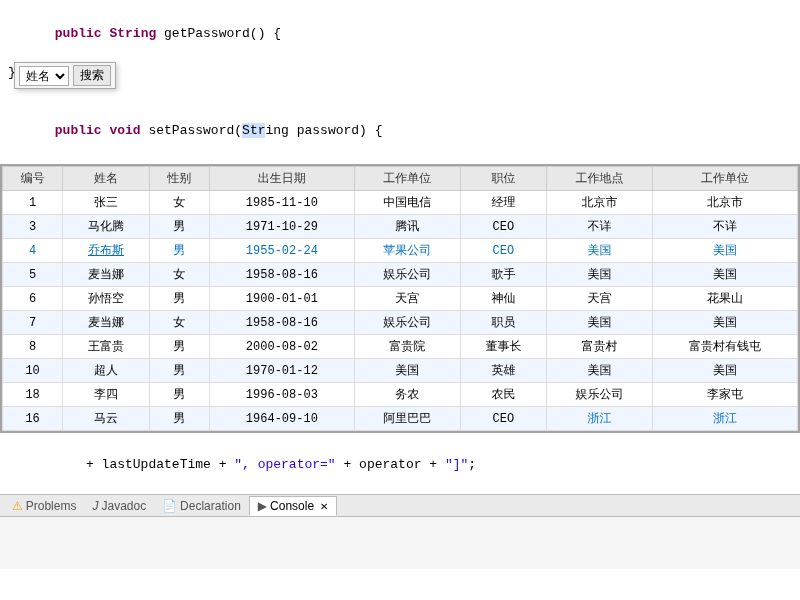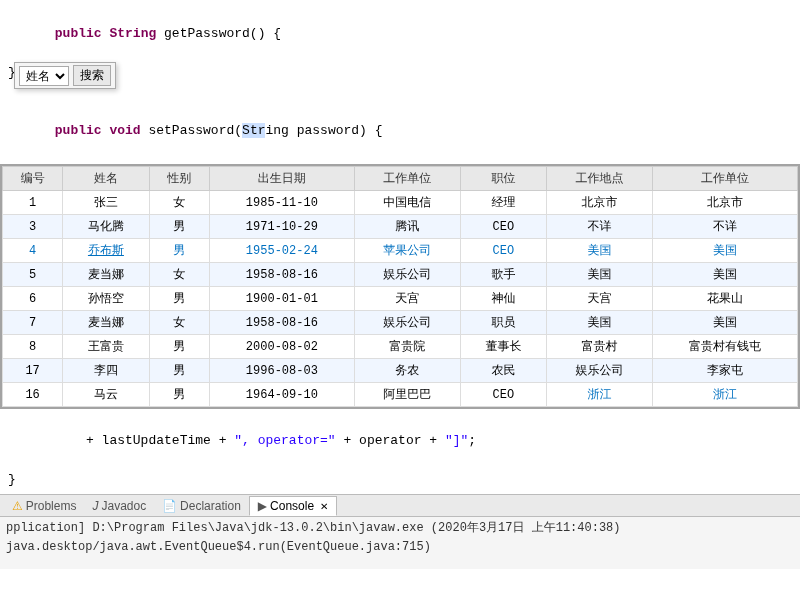--- a/index.html
+++ b/index.html
@@ -230,21 +230,31 @@
             <td>8</td>
             <td>王富贵</td>
             <td>男</td>
             <td>2000-08-02</td>
             <td>富贵院</td>
             <td>董事长</td>
             <td>富贵村</td>
             <td>富贵村有钱屯</td>
           </tr>
           <tr>
-            <td>17</td>
+            <td>10</td>
+            <td>超人</td>
+            <td>男</td>
+            <td>1970-01-12</td>
+            <td>美国</td>
+            <td>英雄</td>
+            <td>美国</td>
+            <td>美国</td>
+          </tr>
+          <tr>
+            <td>18</td>
             <td>李四</td>
             <td>男</td>
             <td>1996-08-03</td>
             <td>务农</td>
             <td>农民</td>
             <td>娱乐公司</td>
             <td>李家屯</td>
           </tr>
           <tr>
             <td>16</td>
@@ -282,19 +292,15 @@
       <button class="bottom-tab">
         <span>📄</span>
         <span>Declaration</span>
       </button>
       <button class="bottom-tab active">
         <span style="color:#555;">▶</span>
         <span>Console</span>
         <span style="font-size:10px; margin-left:3px;">✕</span>
       </button>
     </div>
-    <div class="console-content">
-      <div class="console-line">pplication] D:\Program Files\Java\jdk-13.0.2\bin\javaw.exe (2020年3月17日 上午11:40:38)</div>
-      <div class="console-line">java.desktop/java.awt.EventQueue$4.run(EventQueue.java:715)</div>
-    </div>
   </div>
 
 </div>
 
 </body></html>

